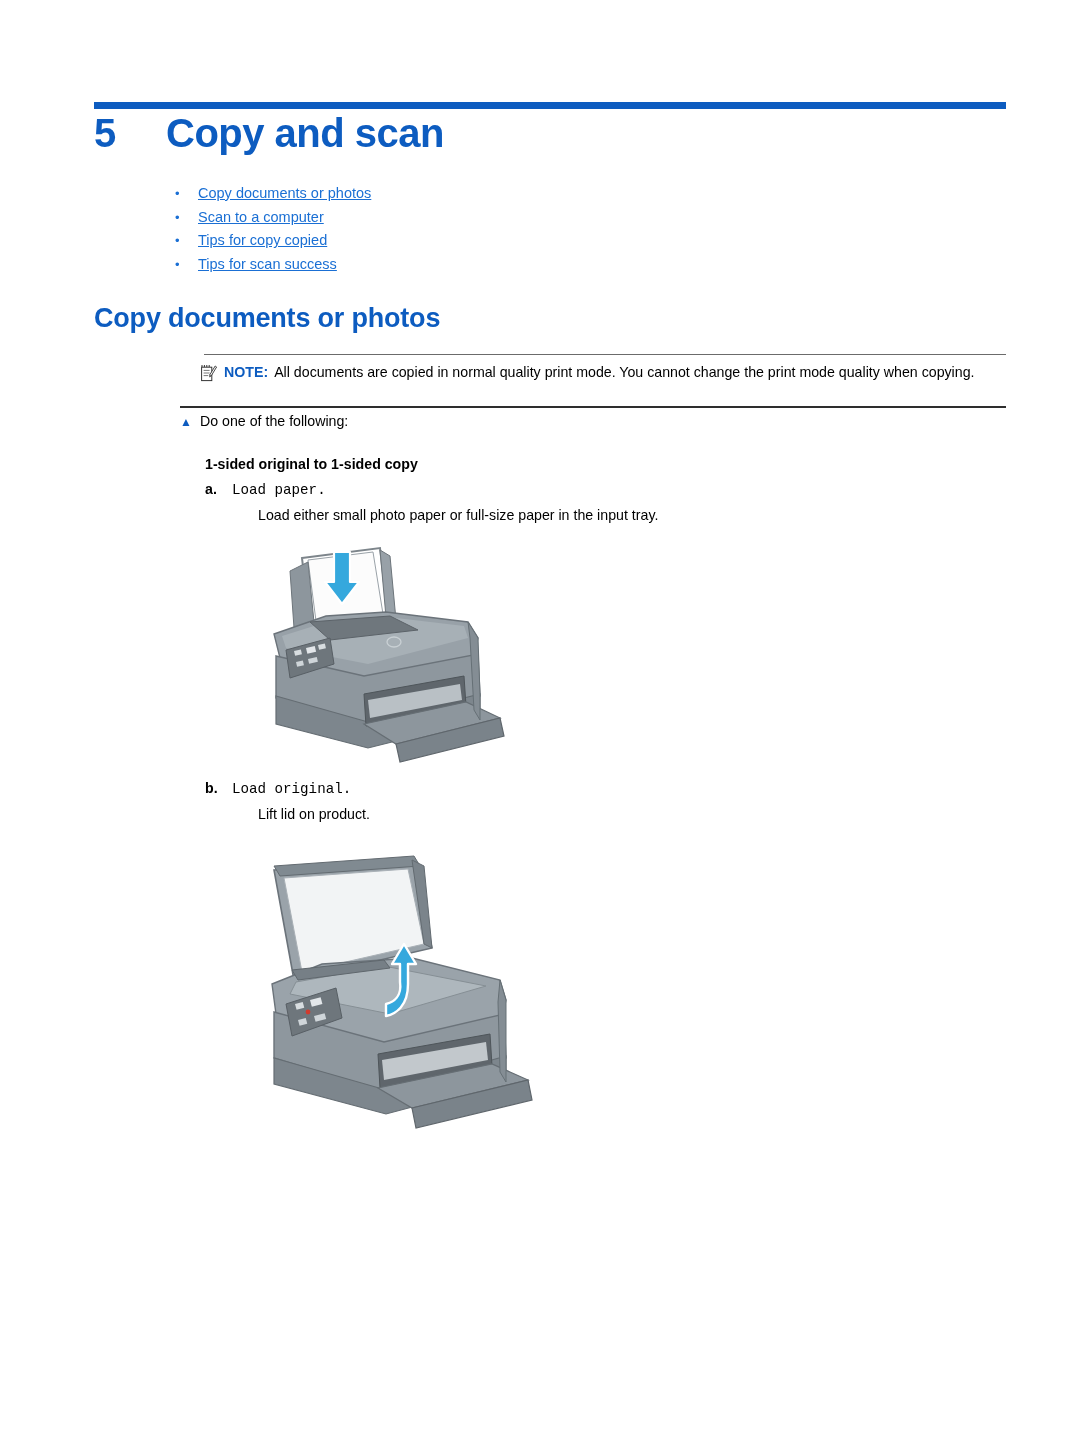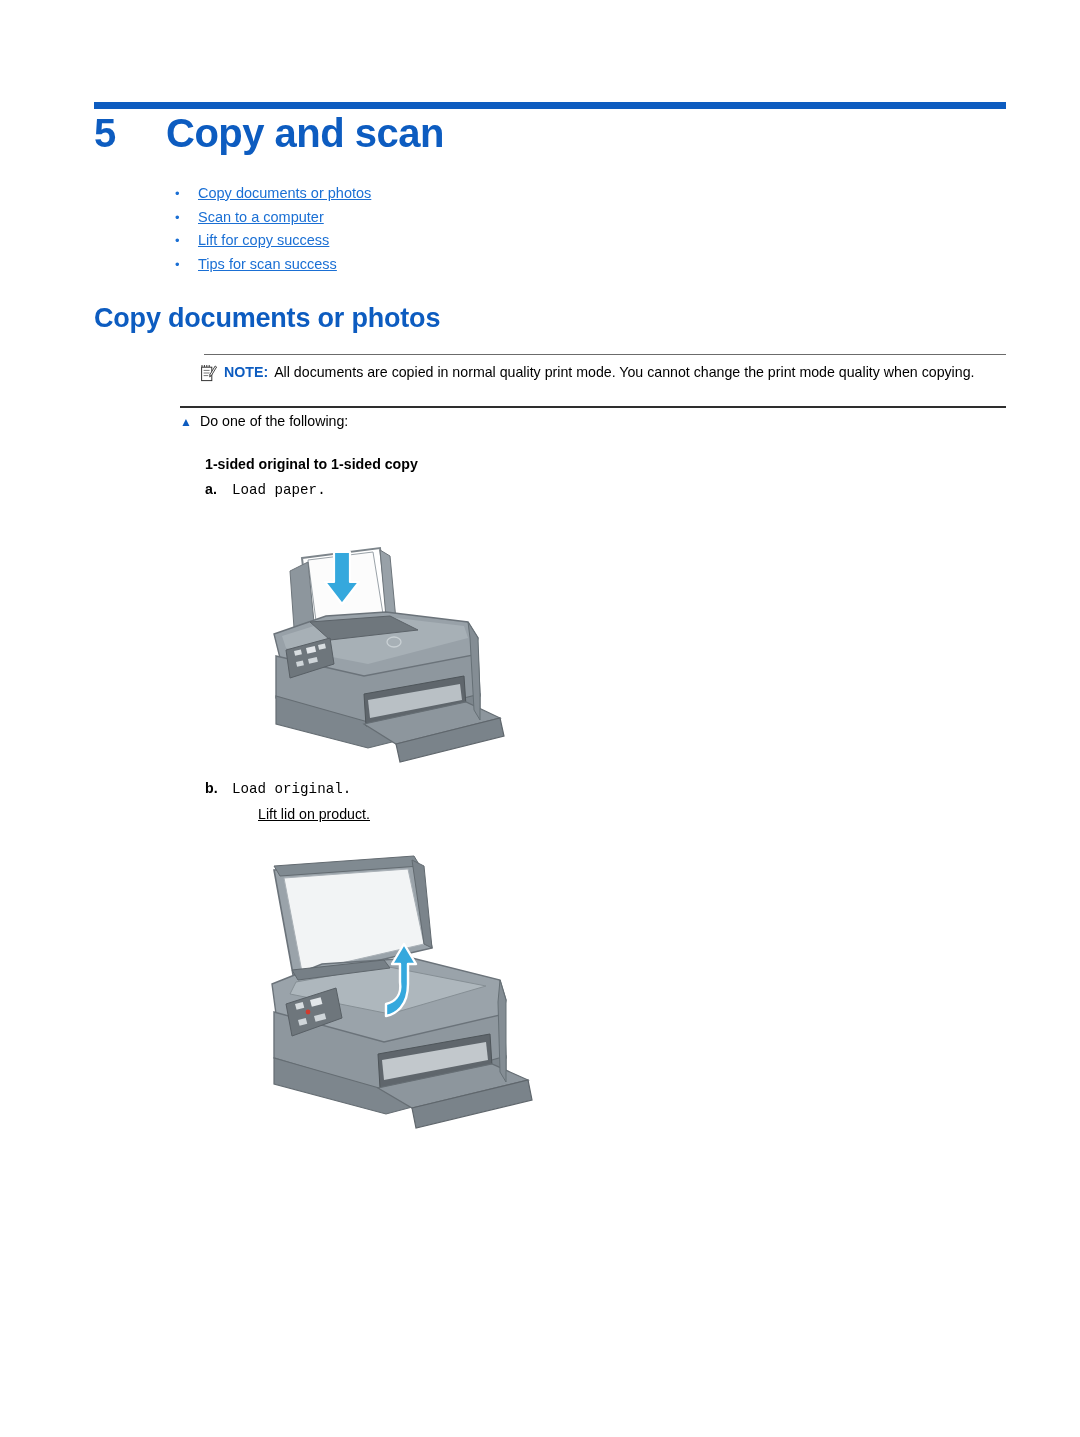--- a/index.html
+++ b/index.html
@@ -197,21 +197,20 @@
     top: 506px;
     font-size: 14.2px;
     line-height: 19px;
   }
   .substep-b {
     position: absolute;
     left: 258px;
     top: 805px;
     font-size: 14.2px;
     line-height: 19px;
-    text-decoration: underline;
   }
   .caption-final {
     position: absolute;
     left: 258px;
     top: 1167px;
     font-size: 14.2px;
     line-height: 19px;
   }
 
   
@@ -261,21 +260,21 @@
     <div class="toc-item">
       <span class="toc-bullet">•</span>
       <span class="toc-link">Copy documents or photos</span>
     </div>
     <div class="toc-item">
       <span class="toc-bullet">•</span>
       <span class="toc-link">Scan to a computer</span>
     </div>
     <div class="toc-item">
       <span class="toc-bullet">•</span>
-      <span class="toc-link">Lift for copy success</span>
+      <span class="toc-link">Tips for copy copied</span>
     </div>
     <div class="toc-item">
       <span class="toc-bullet">•</span>
       <span class="toc-link">Tips for scan success</span>
     </div>
   </div>
 
   <div class="section-title">Copy documents or photos</div>
 
   <div class="rule-note-top"></div>
@@ -304,20 +303,21 @@
     <span class="tri-bullet">▲</span>
     <span class="do-text">Do one of the following:</span>
   </div>
 
   <div class="proc-title">1-sided original to 1-sided copy</div>
 
   <div class="step-a">
     <span class="step-letter">a.</span>
     <span class="step-text">Load paper.</span>
   </div>
+  <div class="substep-a">Load either small photo paper or full-size paper in the input tray.</div>
 
   <svg class="figure-1" viewBox="0 0 300 232">
 
     <polygon points="40,22 105,14 115,76 48,83" fill="#fcfcfc" stroke="#9aa2a8" stroke-width="1"></polygon>
 
     <polygon points="34,20 112,10 120,80 42,88" fill="none" stroke="#7d858b" stroke-width="2"></polygon>
 
     <polygon points="22,33 40,24 46,84 26,90" fill="#8d969d" stroke="#6d757b" stroke-width="1"></polygon>
 
     <polygon points="112,12 122,18 128,82 118,79" fill="#98a1a8" stroke="#6d757b" stroke-width="1"></polygon>

